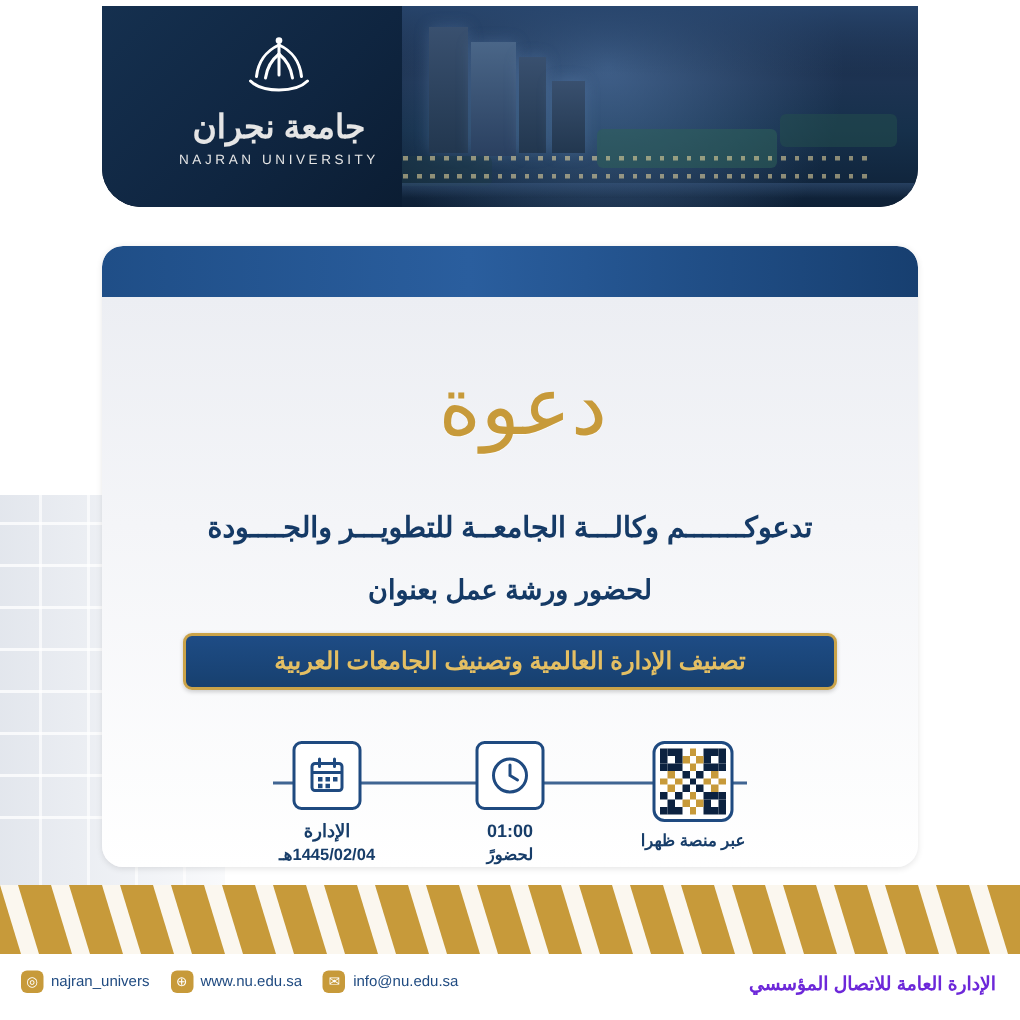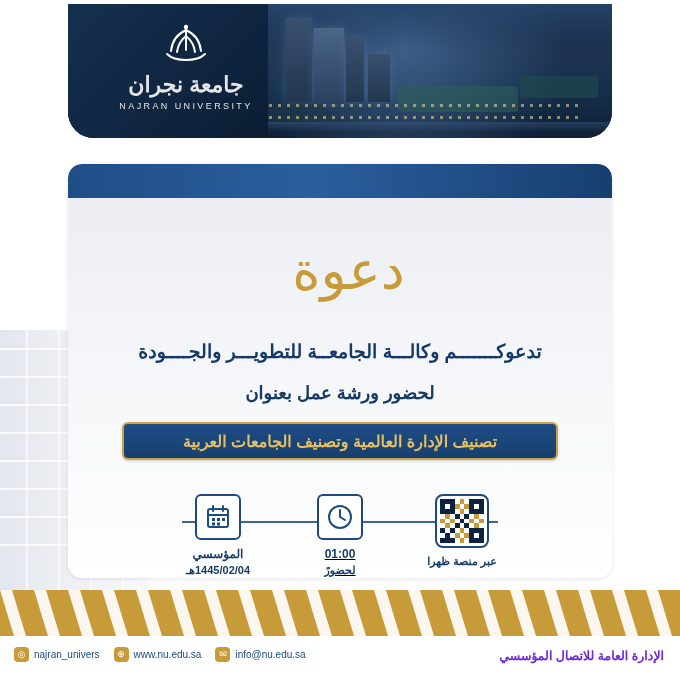--- a/index.html
+++ b/index.html
@@ -215,21 +215,21 @@
     background: #1f4a80;
     opacity: 0.85;
   }
   .info-item {
     position: absolute;
     width: 120px;
     text-align: center;
     direction: rtl;
   }
   .info-item.qr   { right: 0; }
-  .info-item.time { left: 50%; margin-left: -60px; text-decoration: underline; }
+  .info-item.time { left: 50%; margin-left: -60px; }
   .info-item.date { left: 0; }
 
   .badge {
     width: 46px; height: 46px;
     margin: 0 auto;
     background: #ffffff;
     border: 2px solid #1f4a80;
     border-radius: 6px;
     display: flex;
     align-items: center;
@@ -503,21 +503,21 @@
               <path d="M5 13 L25 13" stroke="#1f4a80" stroke-width="2"></path>
               <path d="M10 4 L10 9 M20 4 L20 9" stroke="#1f4a80" stroke-width="2" stroke-linecap="round"></path>
               <rect x="9" y="16" width="3" height="3" fill="#1f4a80"></rect>
               <rect x="14" y="16" width="3" height="3" fill="#1f4a80"></rect>
               <rect x="19" y="16" width="3" height="3" fill="#1f4a80"></rect>
               <rect x="9" y="20.5" width="3" height="3" fill="#1f4a80"></rect>
               <rect x="14" y="20.5" width="3" height="3" fill="#1f4a80"></rect>
             </svg>
           </div>
           <div class="info-text">
-            <span class="big">المؤسسي</span>
+            <span class="big">الإدارة</span>
             <span>1445/02/04هـ</span>
           </div>
         </div>
       </div>
 
     </div>
   </div>
 
   <div class="gold-band">
     <div class="chev-row">

